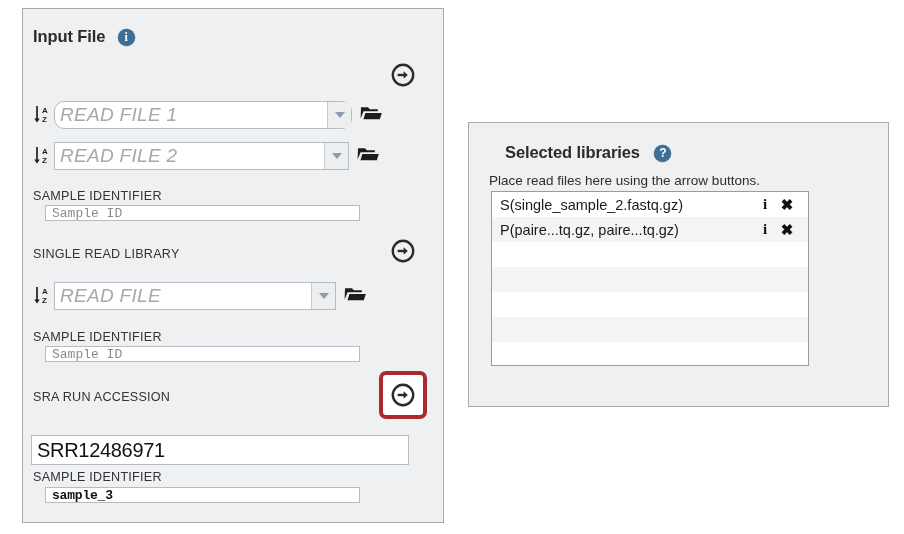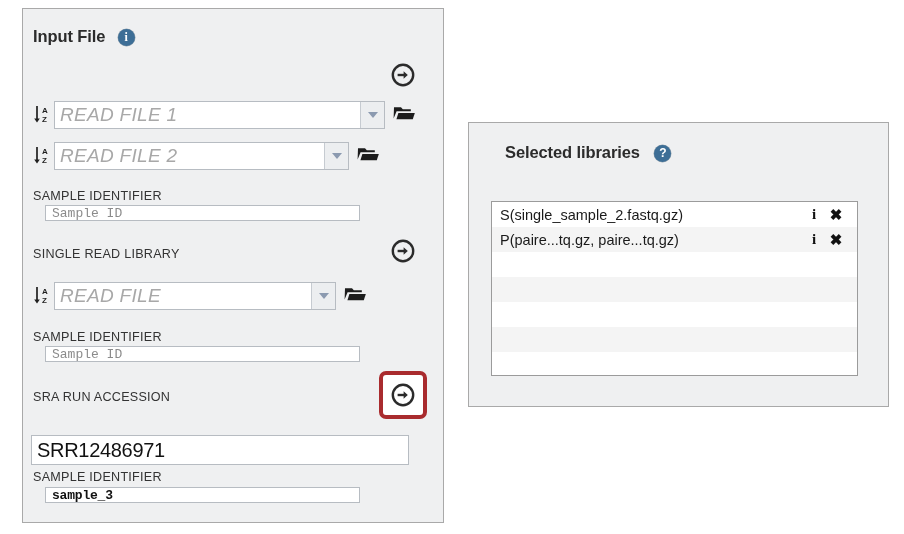--- a/index.html
+++ b/index.html
@@ -204,21 +204,21 @@
 
   <div class="combo-row" style="left:10px; top:92px;">
     <span class="sort-az">
       <svg width="17" height="22" viewBox="0 0 17 22">
         <path d="M4 2 V17" stroke="#1f1f1f" stroke-width="1.7"></path>
         <path d="M1.2 14.4 L4 18.6 L6.8 14.4 Z" fill="#1f1f1f"></path>
         <text x="9" y="9.2" font-family="Liberation Sans, sans-serif" font-size="8" font-weight="bold" fill="#1f1f1f">A</text>
         <text x="9" y="18.4" font-family="Liberation Sans, sans-serif" font-size="8" font-weight="bold" fill="#1f1f1f">Z</text>
       </svg>
     </span>
-    <span class="combo" style="width:331px;">
+    <span class="combo" style="width:298px;border-radius:10px;">
       <span class="combo-text">READ FILE 1</span>
       <span class="combo-btn">
         <span class="caret"></span>
       </span>
     </span>
     <span class="folder-icon">
       <svg width="22" height="18" viewBox="0 0 22 18">
         <path d="M1 3.2 h7.0 l1.8 2.1 h8.0 v2.0 h-14.2 l-3.0 7.1 z" fill="#1c1c1c"></path>
         <path d="M3.4 15.2 h16.4 l2.0 -6.2 h-16.4 z" fill="#1c1c1c"></path>
       </svg>
@@ -304,22 +304,23 @@
   <input class="txt-input sample sample-filled" style="position: absolute; left: 22px; top: 478px; width: 315px;" value="sample_3">
 </div>
 
 <div class="panel" id="selected-libraries-panel">
 
   <div style="position:absolute; left:20px; top:20px;margin-left:16px;">
     <span class="panel-title">Selected libraries</span>
     <span class="circ-icon q" style="margin-left:10px;">?</span>
   </div>
 
-
-  <div class="lib-list" style="left:22px; top:78px; width:367px; height:175px;">
+  <div class="lib-help-text" style="position:absolute; left:20px; top:50px;">Place read files here using the arrow buttons.</div>
+
+  <div class="lib-list" style="left:22px; top:68px; width:318px; height:175px;">
 
     <div class="lib-row odd">
       <span class="lib-name">S(single_sample_2.fastq.gz)</span>
       <span class="row-act info">i</span>
       <span class="row-act close">✖</span>
     </div>
 
     <div class="lib-row even">
       <span class="lib-name">P(paire...tq.gz, paire...tq.gz)</span>
       <span class="row-act info">i</span>

